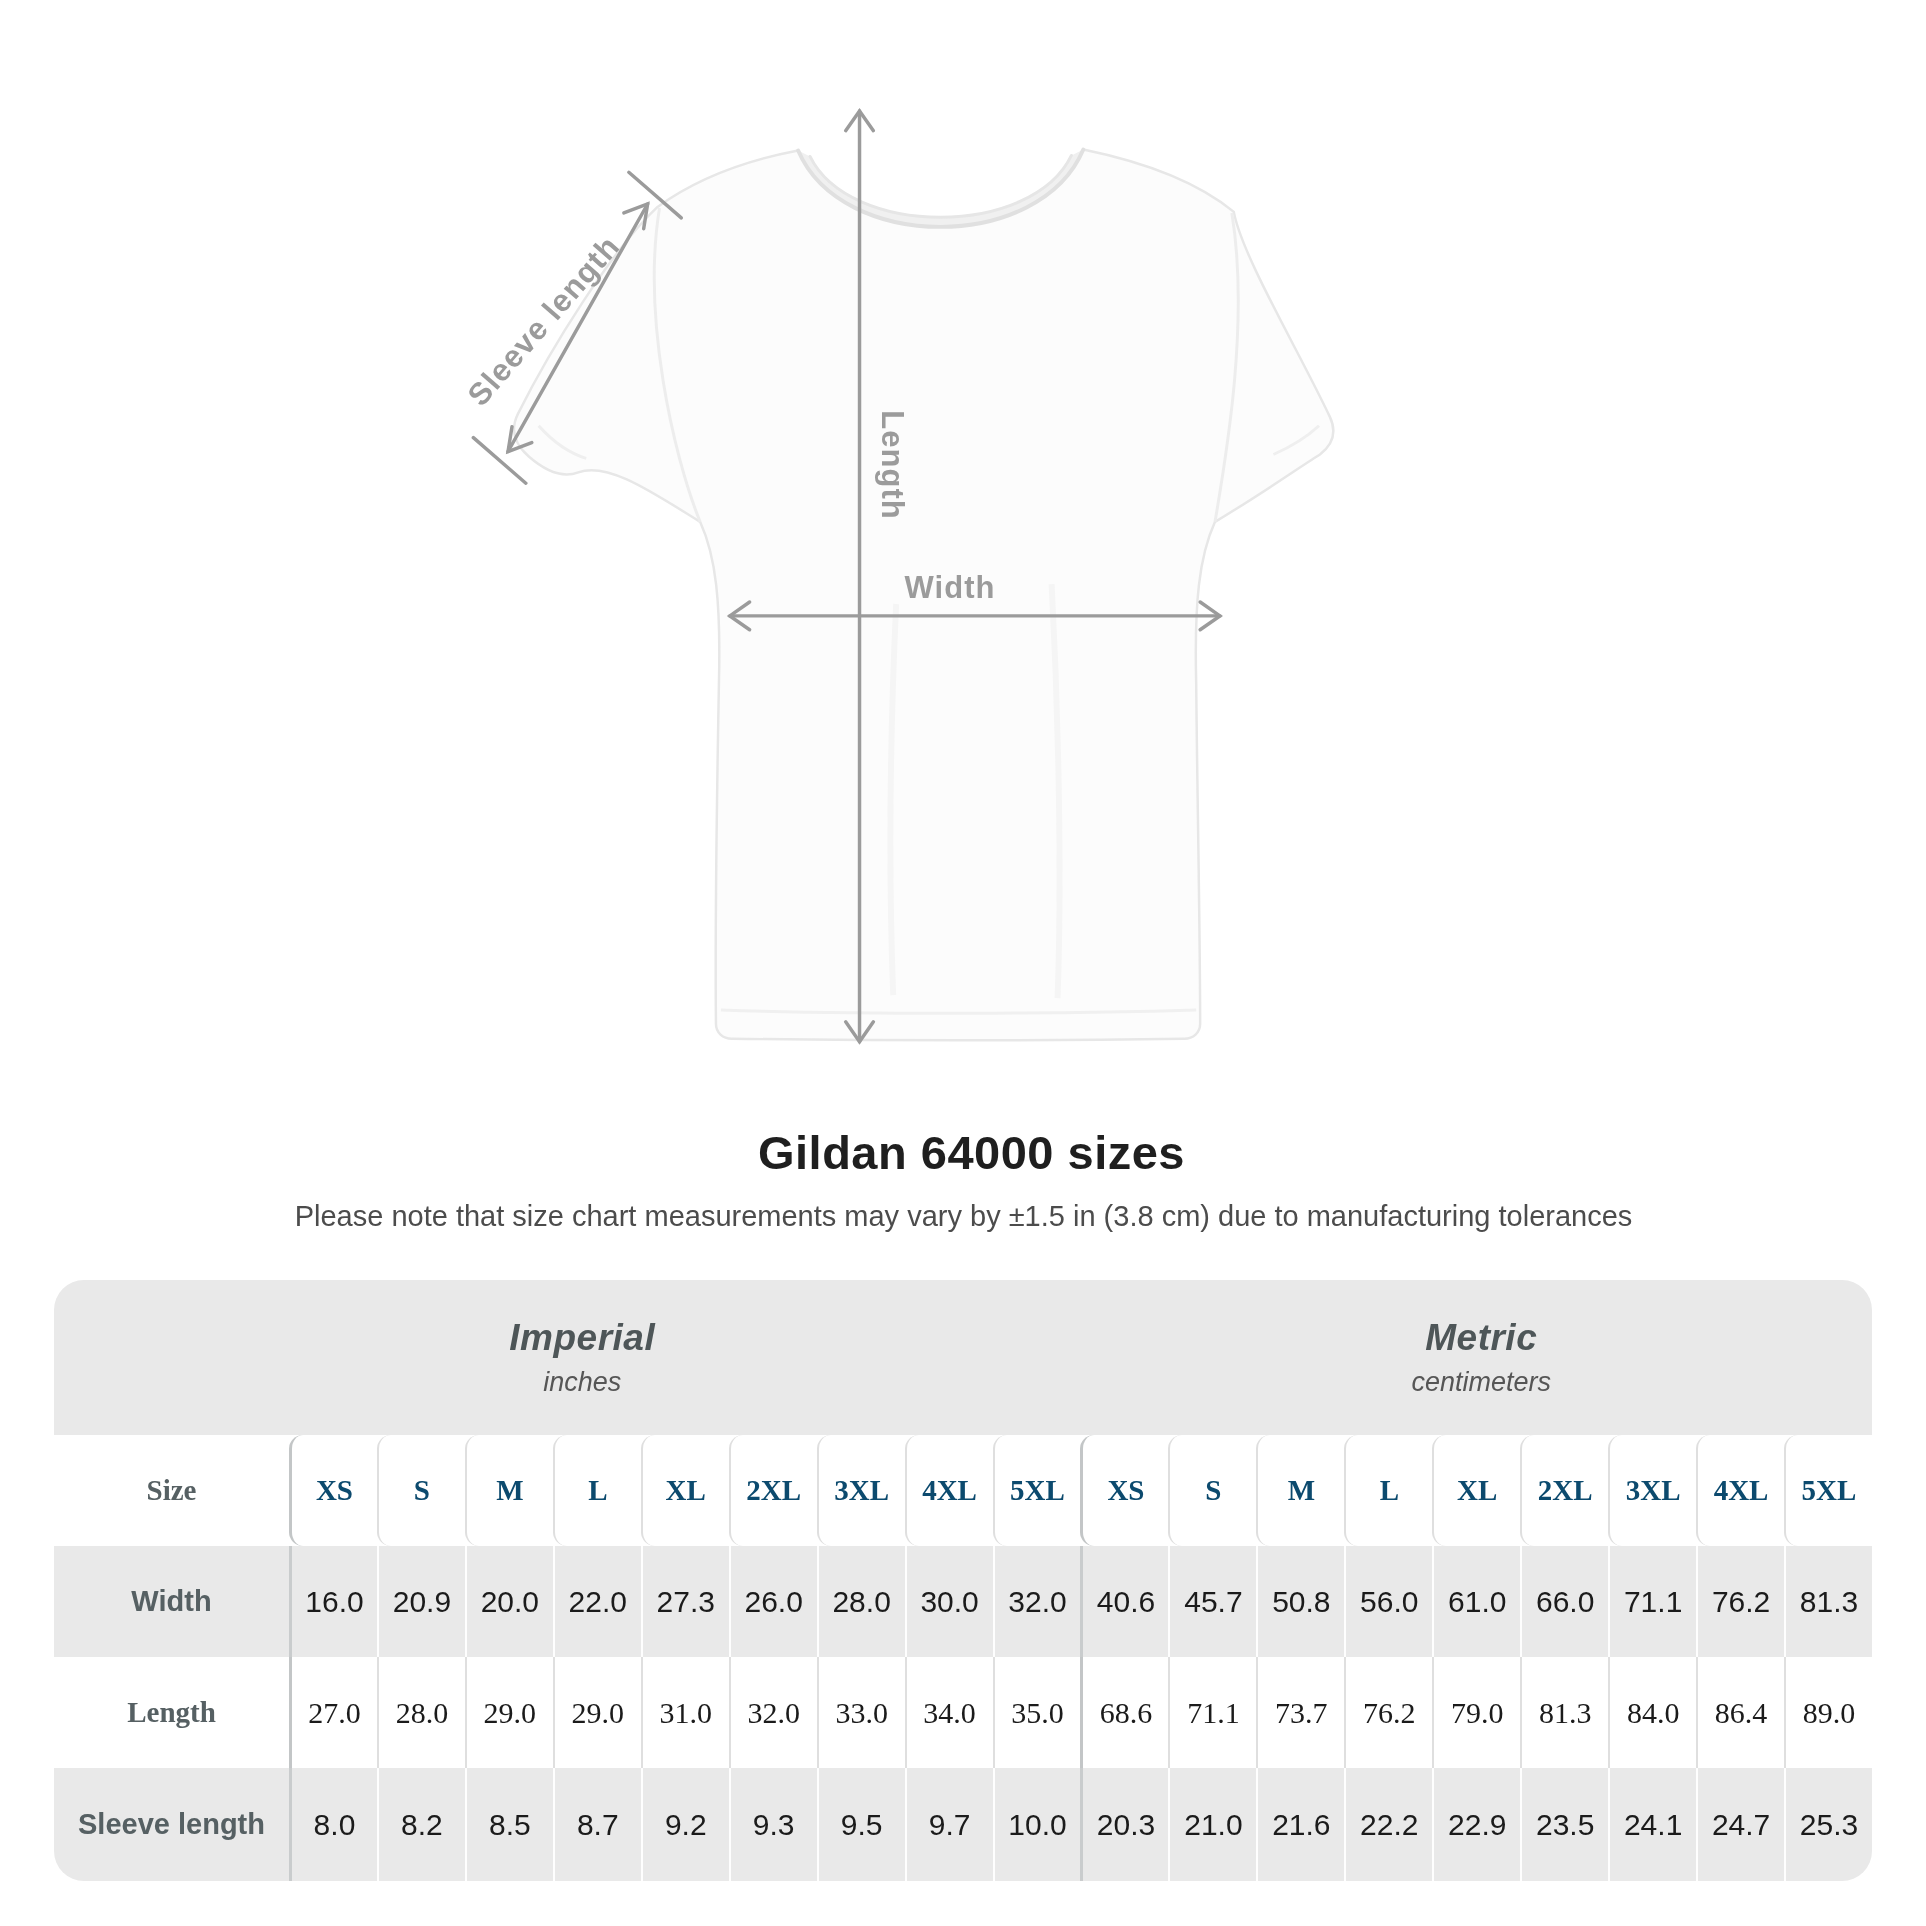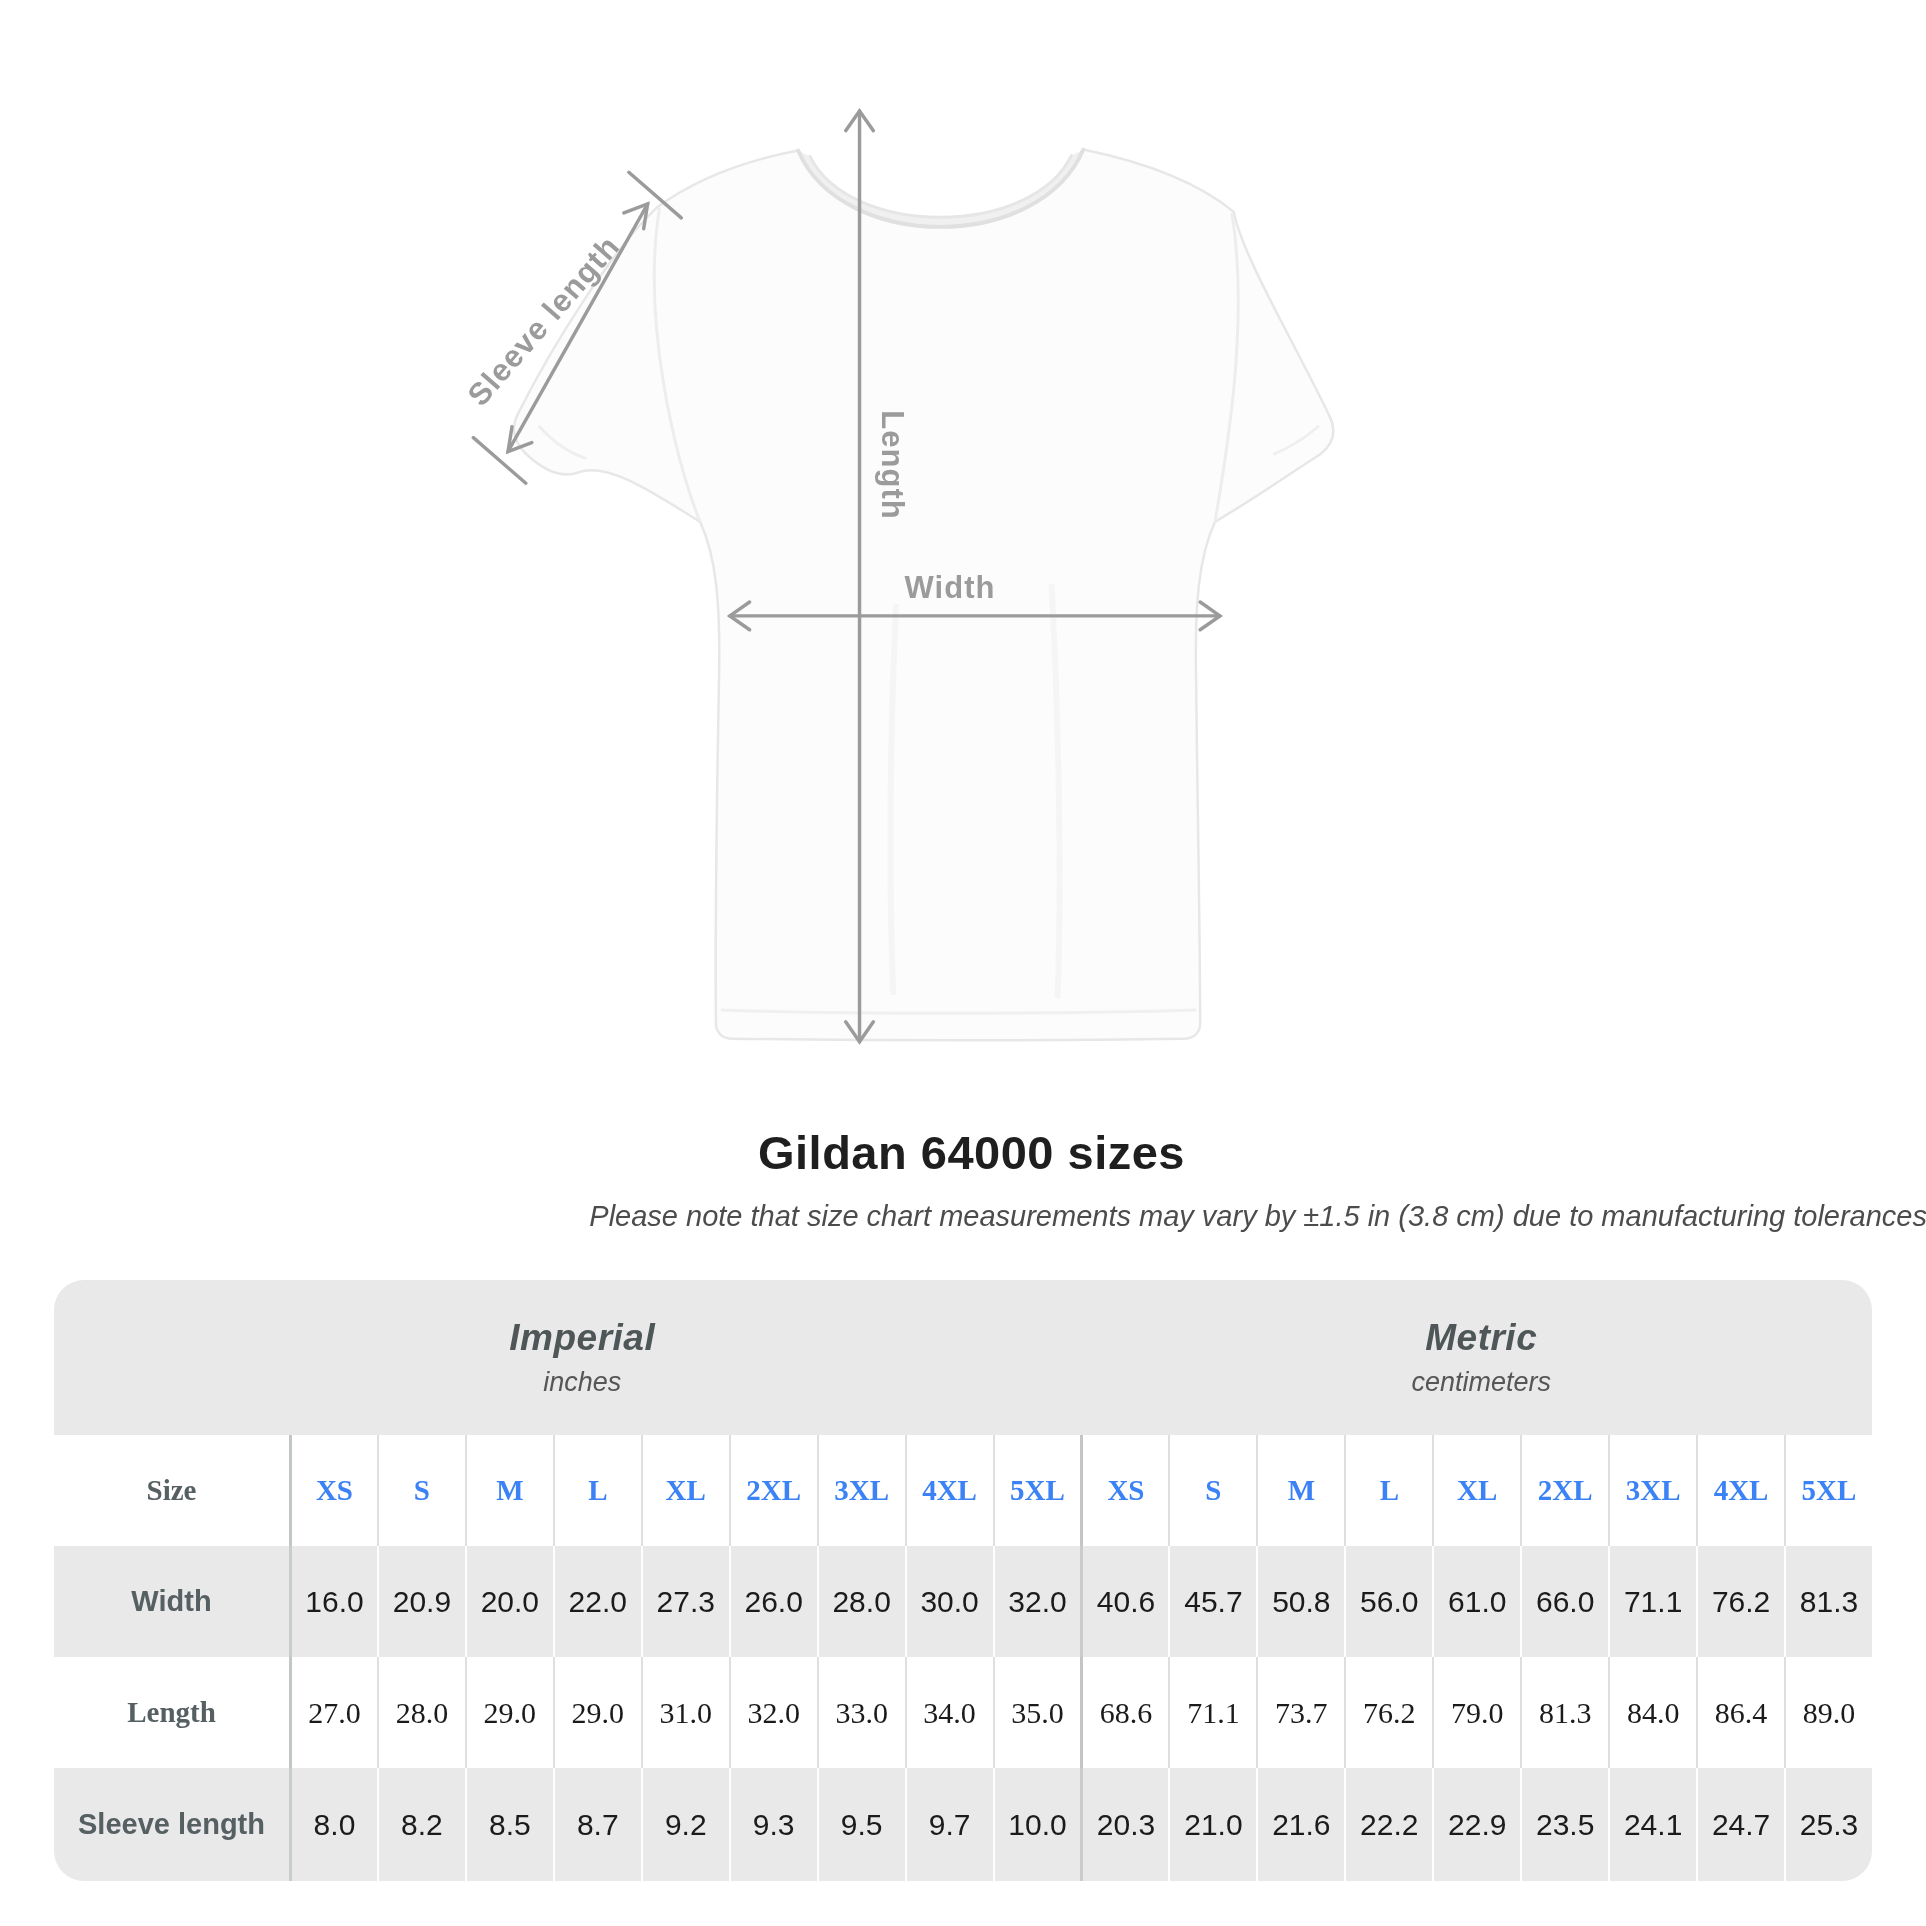--- a/index.html
+++ b/index.html
@@ -16,41 +16,41 @@
   }
   .lbl-sleeve{left:544px;top:321px;transform:translate(-50%,-50%) rotate(-49deg);}
   .lbl-length{left:892px;top:465px;transform:translate(-50%,-50%) rotate(90deg);}
   .lbl-width{left:950px;top:588px;transform:translate(-50%,-50%);}
   
   .title{
     position:absolute;left:8px;top:1125px;width:100%;text-align:center;
     font-size:47px;font-weight:bold;color:#1f1f1f;letter-spacing:0.5px;
   }
   .subtitle{
-    position:absolute;left:0;top:1200px;width:100%;text-align:right;
-    font-size:29px;font-style:italic;color:#4c4c4c;
+    position:absolute;left:0;top:1200px;width:100%;text-align:center;
+    font-size:29px;color:#4c4c4c;
   }
   
   .size-table{
     position:absolute;left:54px;top:1280px;width:1818px;
     border-radius:30px;overflow:hidden;
   }
   .trow{display:grid;grid-template-columns:235px repeat(18,1fr);}
   .trow.band{height:155px;background:#e9e9e9;padding-left:20px;}
   .trow.r-white{height:111px;background:#ffffff;font-family:Liberation Serif, serif;}
   .trow.r-gray{height:111px;background:#e9e9e9;}
   .trow.r-last{height:113px;}
   .band-cell{display:flex;flex-direction:column;align-items:center;justify-content:center;gap:8px;}
   .band-cell.imp{grid-column:1 / span 10;}
   .band-cell.met{grid-column:11 / span 9;}
   .unit-title{font-size:37px;font-weight:bold;font-style:italic;color:#4e5658;letter-spacing:0.5px;}
   .unit-sub{font-size:27px;font-style:italic;color:#565656;}
   .cell{display:flex;align-items:center;justify-content:center;}
   .cell.lbl{font-size:29px;font-weight:bold;color:#566063;}
-  .cell.hdr{font-size:29px;font-weight:bold;color:#3b82f6;}
+  .cell.hdr{font-size:29px;font-weight:bold;color:#0c4a6e;border-radius:14px;}
   .cell.val{font-size:30px;color:#1b1b1b;}
   
   .r-white .cell + .cell{border-left:2px solid #dfdfdf;}
   .r-gray  .cell + .cell{border-left:2px solid rgba(255,255,255,.95);}
   .r-white .cell.sec{border-left:3px solid #c3c6c7;}
   .r-gray  .cell.sec{border-left:3px solid #c9cccd;}
 </style>
 </head>
 <body>
 

